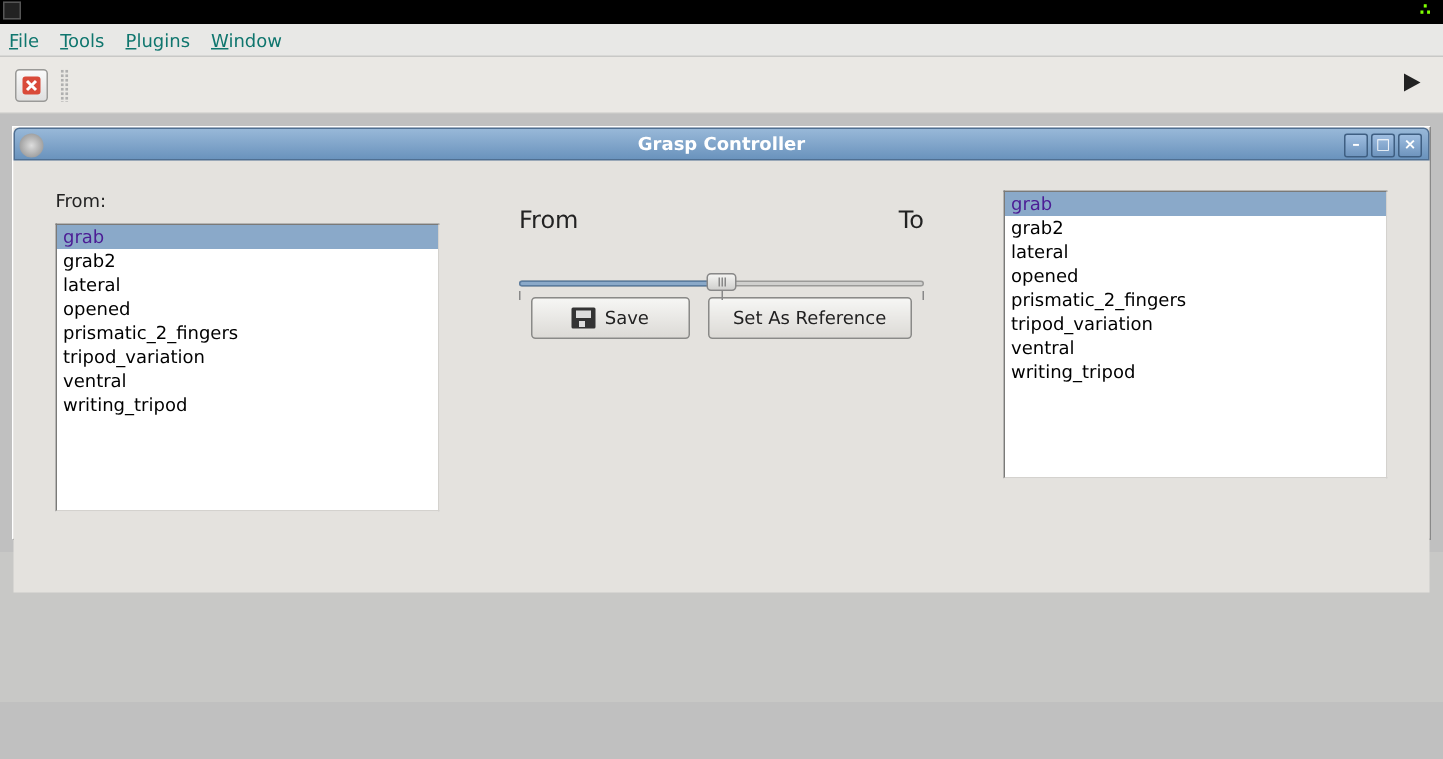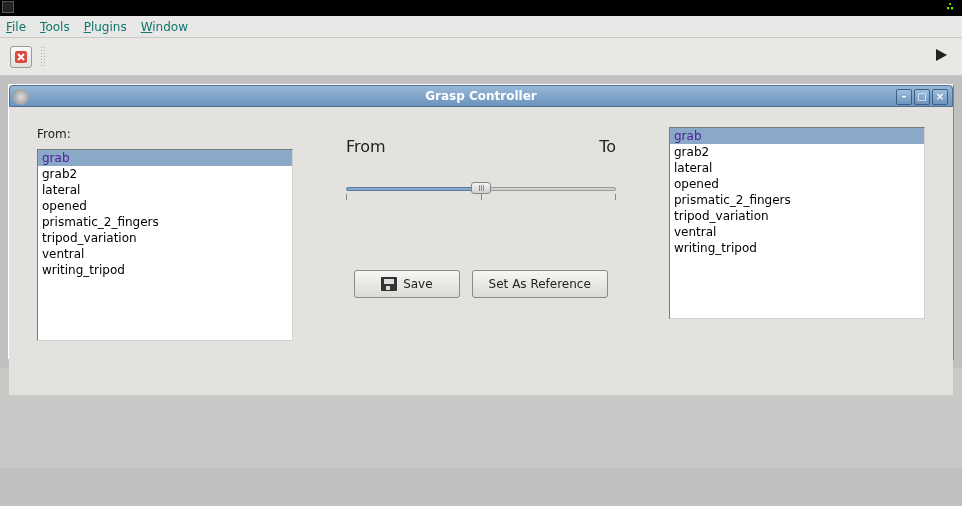--- a/index.html
+++ b/index.html
@@ -198,21 +198,20 @@
     border: 1px solid #888;
     border-radius: 3px;
     transform: translateX(-50%);
     display: flex; align-items: center; justify-content: center;
     gap: 1px;
   }
   .slider-thumb i {
     width: 1px; height: 6px; background: #888; display: block;
   }
   .button-row {
-    margin-top: 72px;
     display: flex;
     gap: 12px;
   }
   .btn {
     height: 28px;
     padding: 2px 16px;
     background: linear-gradient(#f6f6f4,#dcdad6);
     border: 1px solid #8a8a88;
     border-radius: 3px;
     display: flex;

